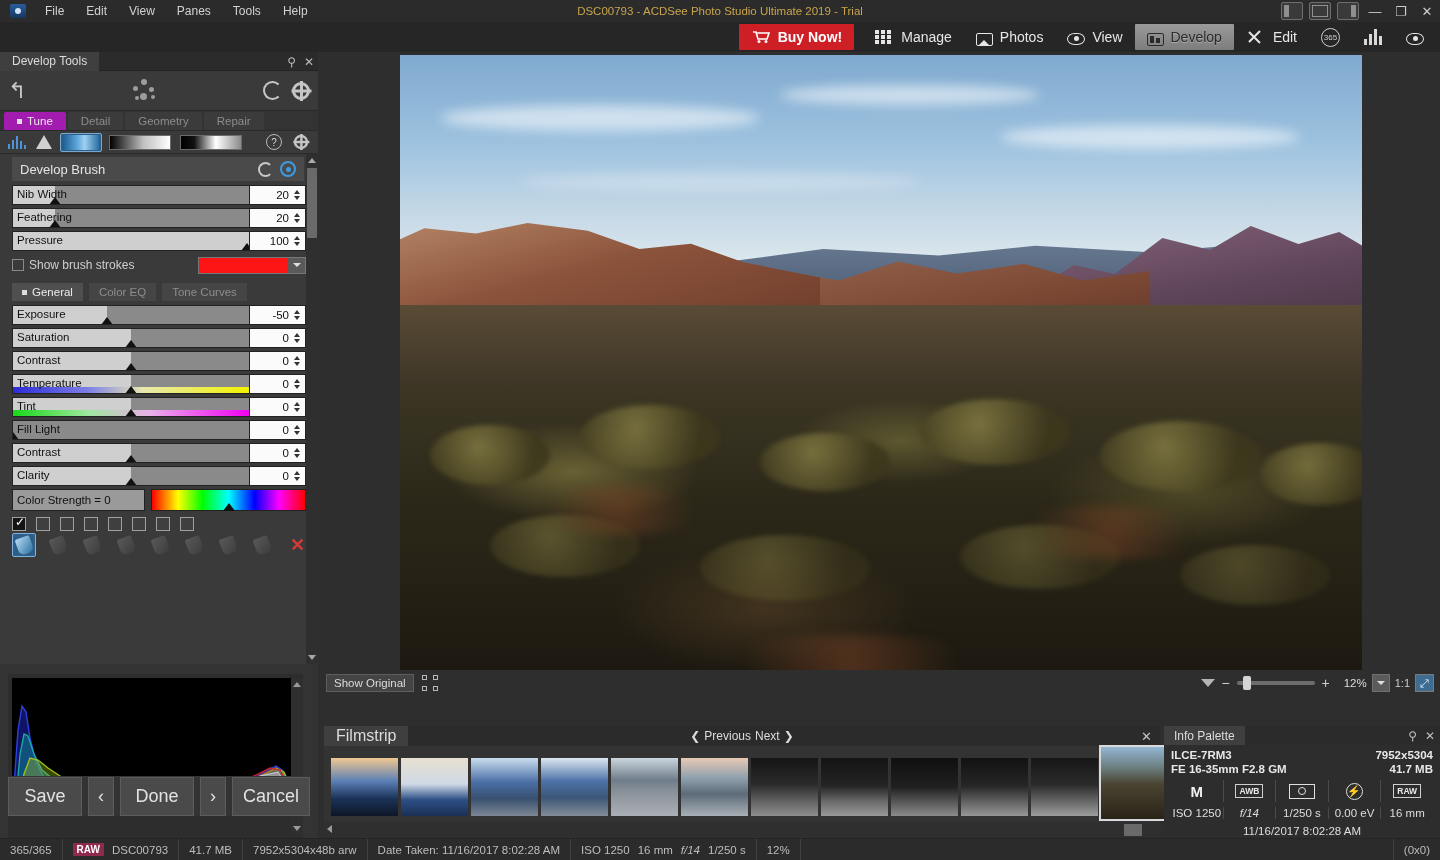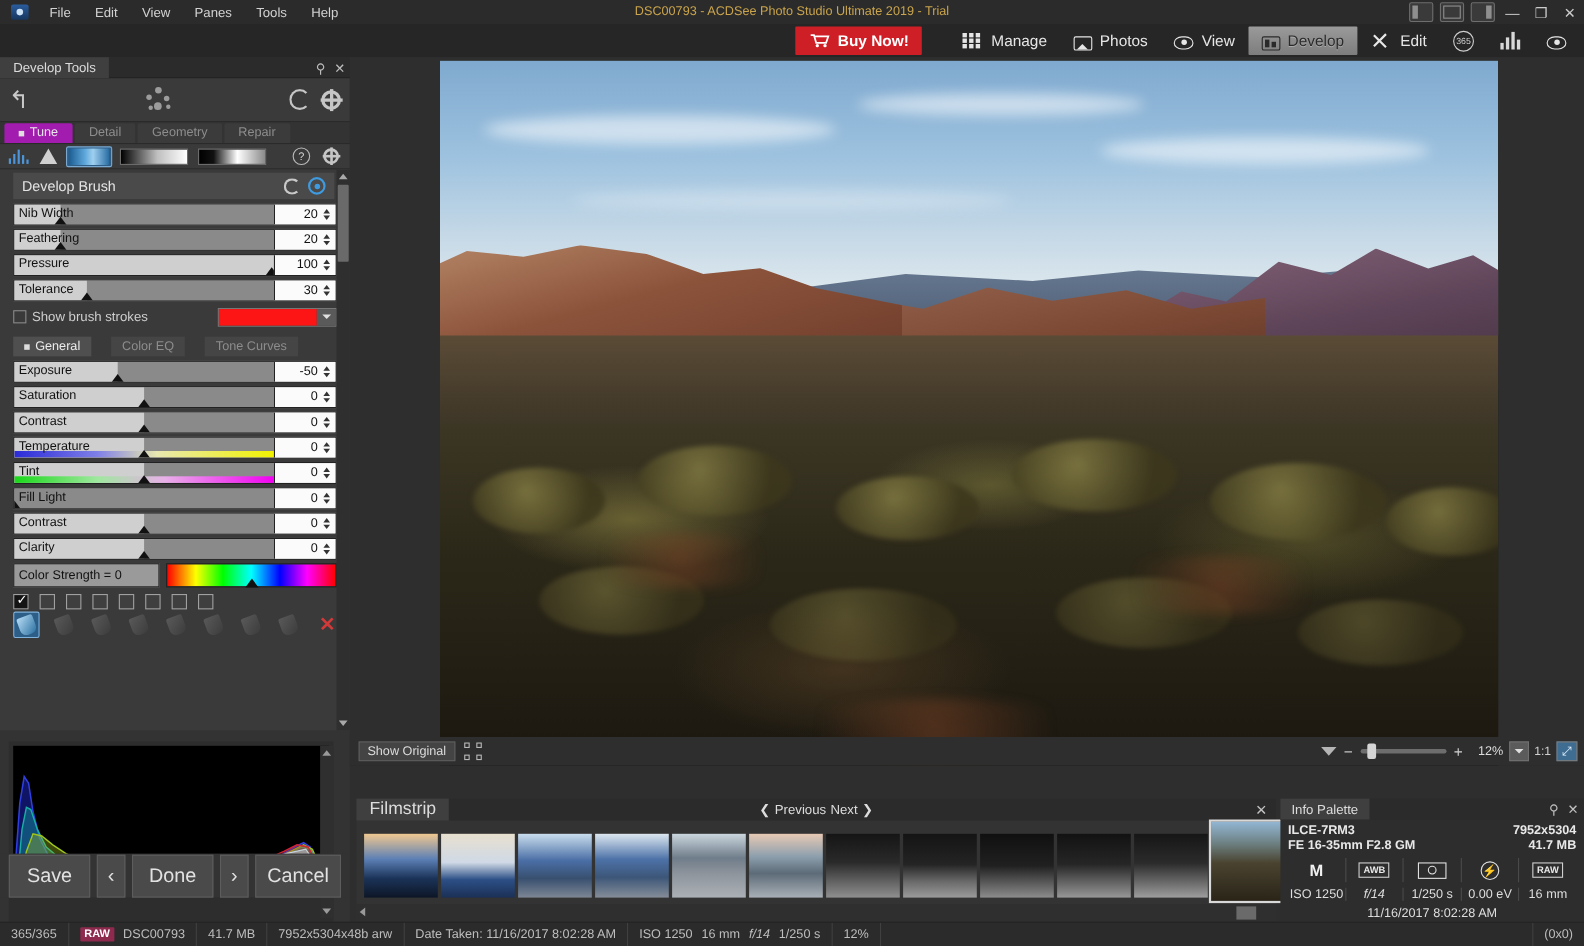--- a/index.html
+++ b/index.html
@@ -56,21 +56,21 @@
   
   .modebar {
     position: absolute; left: 0; top: 22px; width: 1440px; height: 30px;
     background: #262626; display: flex; align-items: center; justify-content: flex-end;
     padding-right: 4px;
   }
   .mode-btn {
     height: 26px; display: flex; align-items: center; gap: 7px;
     padding: 0 12px; color: #e6e6e6; font-size: 14px; border-radius: 1px;
   }
-  .mode-btn.buy { background: #cf1f26; color: #fff; font-weight: bold; margin-right: 24px; }
+  .mode-btn.buy { background: #cf1f26; color: #fff; font-weight: bold; margin-right: 8px; }
   .mode-btn.active {
     background: linear-gradient(#9a9a9a, #7d7d7d); color: #2a2a2a;
     text-shadow: 0 1px 0 rgba(255,255,255,.3);
   }
   .mode-ico { width: 20px; height: 16px; display: inline-block; position: relative; flex: none; }
   .ico-grid i {
     position: absolute; width: 4px; height: 4px; background: currentColor;
   }
   .ico-eye {
     border: 1.6px solid currentColor; border-radius: 50% 50% 50% 50% / 60% 60% 60% 60%;
@@ -225,21 +225,21 @@
 
   .check-row { display: flex; align-items: center; height: 20px; margin: 4px 0 2px; }
   .cbox { width: 12px; height: 12px; border: 1px solid #8a8a8a; background: #3a3a3a; margin-right: 5px; flex: none; }
   .color-picker {
     margin-left: auto; width: 108px; height: 17px; border: 1px solid #777; display: flex;
   }
   .cp-swatch { flex: 1; background: #fd1414; }
   .cp-arrow { width: 17px; background: #5a5a5a; display: flex; align-items: center; justify-content: center; }
   .cp-arrow i { width: 0; height: 0; border-left: 4px solid transparent; border-right: 4px solid transparent; border-top: 4px solid #e0e0e0; }
 
-  .subtabs { display: flex; align-items: flex-end; gap: 18px; height: 20px; margin: 6px 0 4px 0; }
+  .subtabs { display: flex; align-items: flex-end; gap: 6px; height: 20px; margin: 6px 0 4px 0; }
   .subtab { height: 18px; padding: 0 10px; font-size: 11.5px; color: #8d8d8d; background: #454545; display: flex; align-items: center; }
   .subtab.active { background: #4f4f4f; color: #ececec; }
   .subtab.active::before { content: ''; width: 5px; height: 5px; background: #dcdcdc; margin-right: 5px; }
 
   .cstrength-row { display: flex; align-items: center; gap: 6px; margin-top: 2px; }
   .cstrength-box {
     width: 133px; height: 22px; background: #9a9a9a; border: 1px solid #222;
     font-size: 11.5px; color: #111; display: flex; align-items: center; padding-left: 4px; position: relative;
   }
   .hue-bar {
@@ -603,34 +603,20 @@
           <div class="sl-val">
               <span>100</span>
               <span class="spin">
                 <i></i>
                 <i></i>
               </span>
             </div>
         </div>
 
 
-        <div class="slider-row">
-          <div class="sl-track">
-              <div class="sl-fill" style="width:28%"></div>
-            <span class="sl-label">Tolerance</span>
-            <span class="sl-handle" style="left:calc(28% - 6px)"></span>
-            </div>
-          <div class="sl-val">
-              <span>30</span>
-              <span class="spin">
-                <i></i>
-                <i></i>
-              </span>
-            </div>
-        </div>
 
         <div class="check-row">
           <span class="cbox"></span>
           <span>Show brush strokes</span>
           <span class="color-picker">
             <span class="cp-swatch"></span>
             <span class="cp-arrow">
                 <i></i>
               </span>
           </span>

